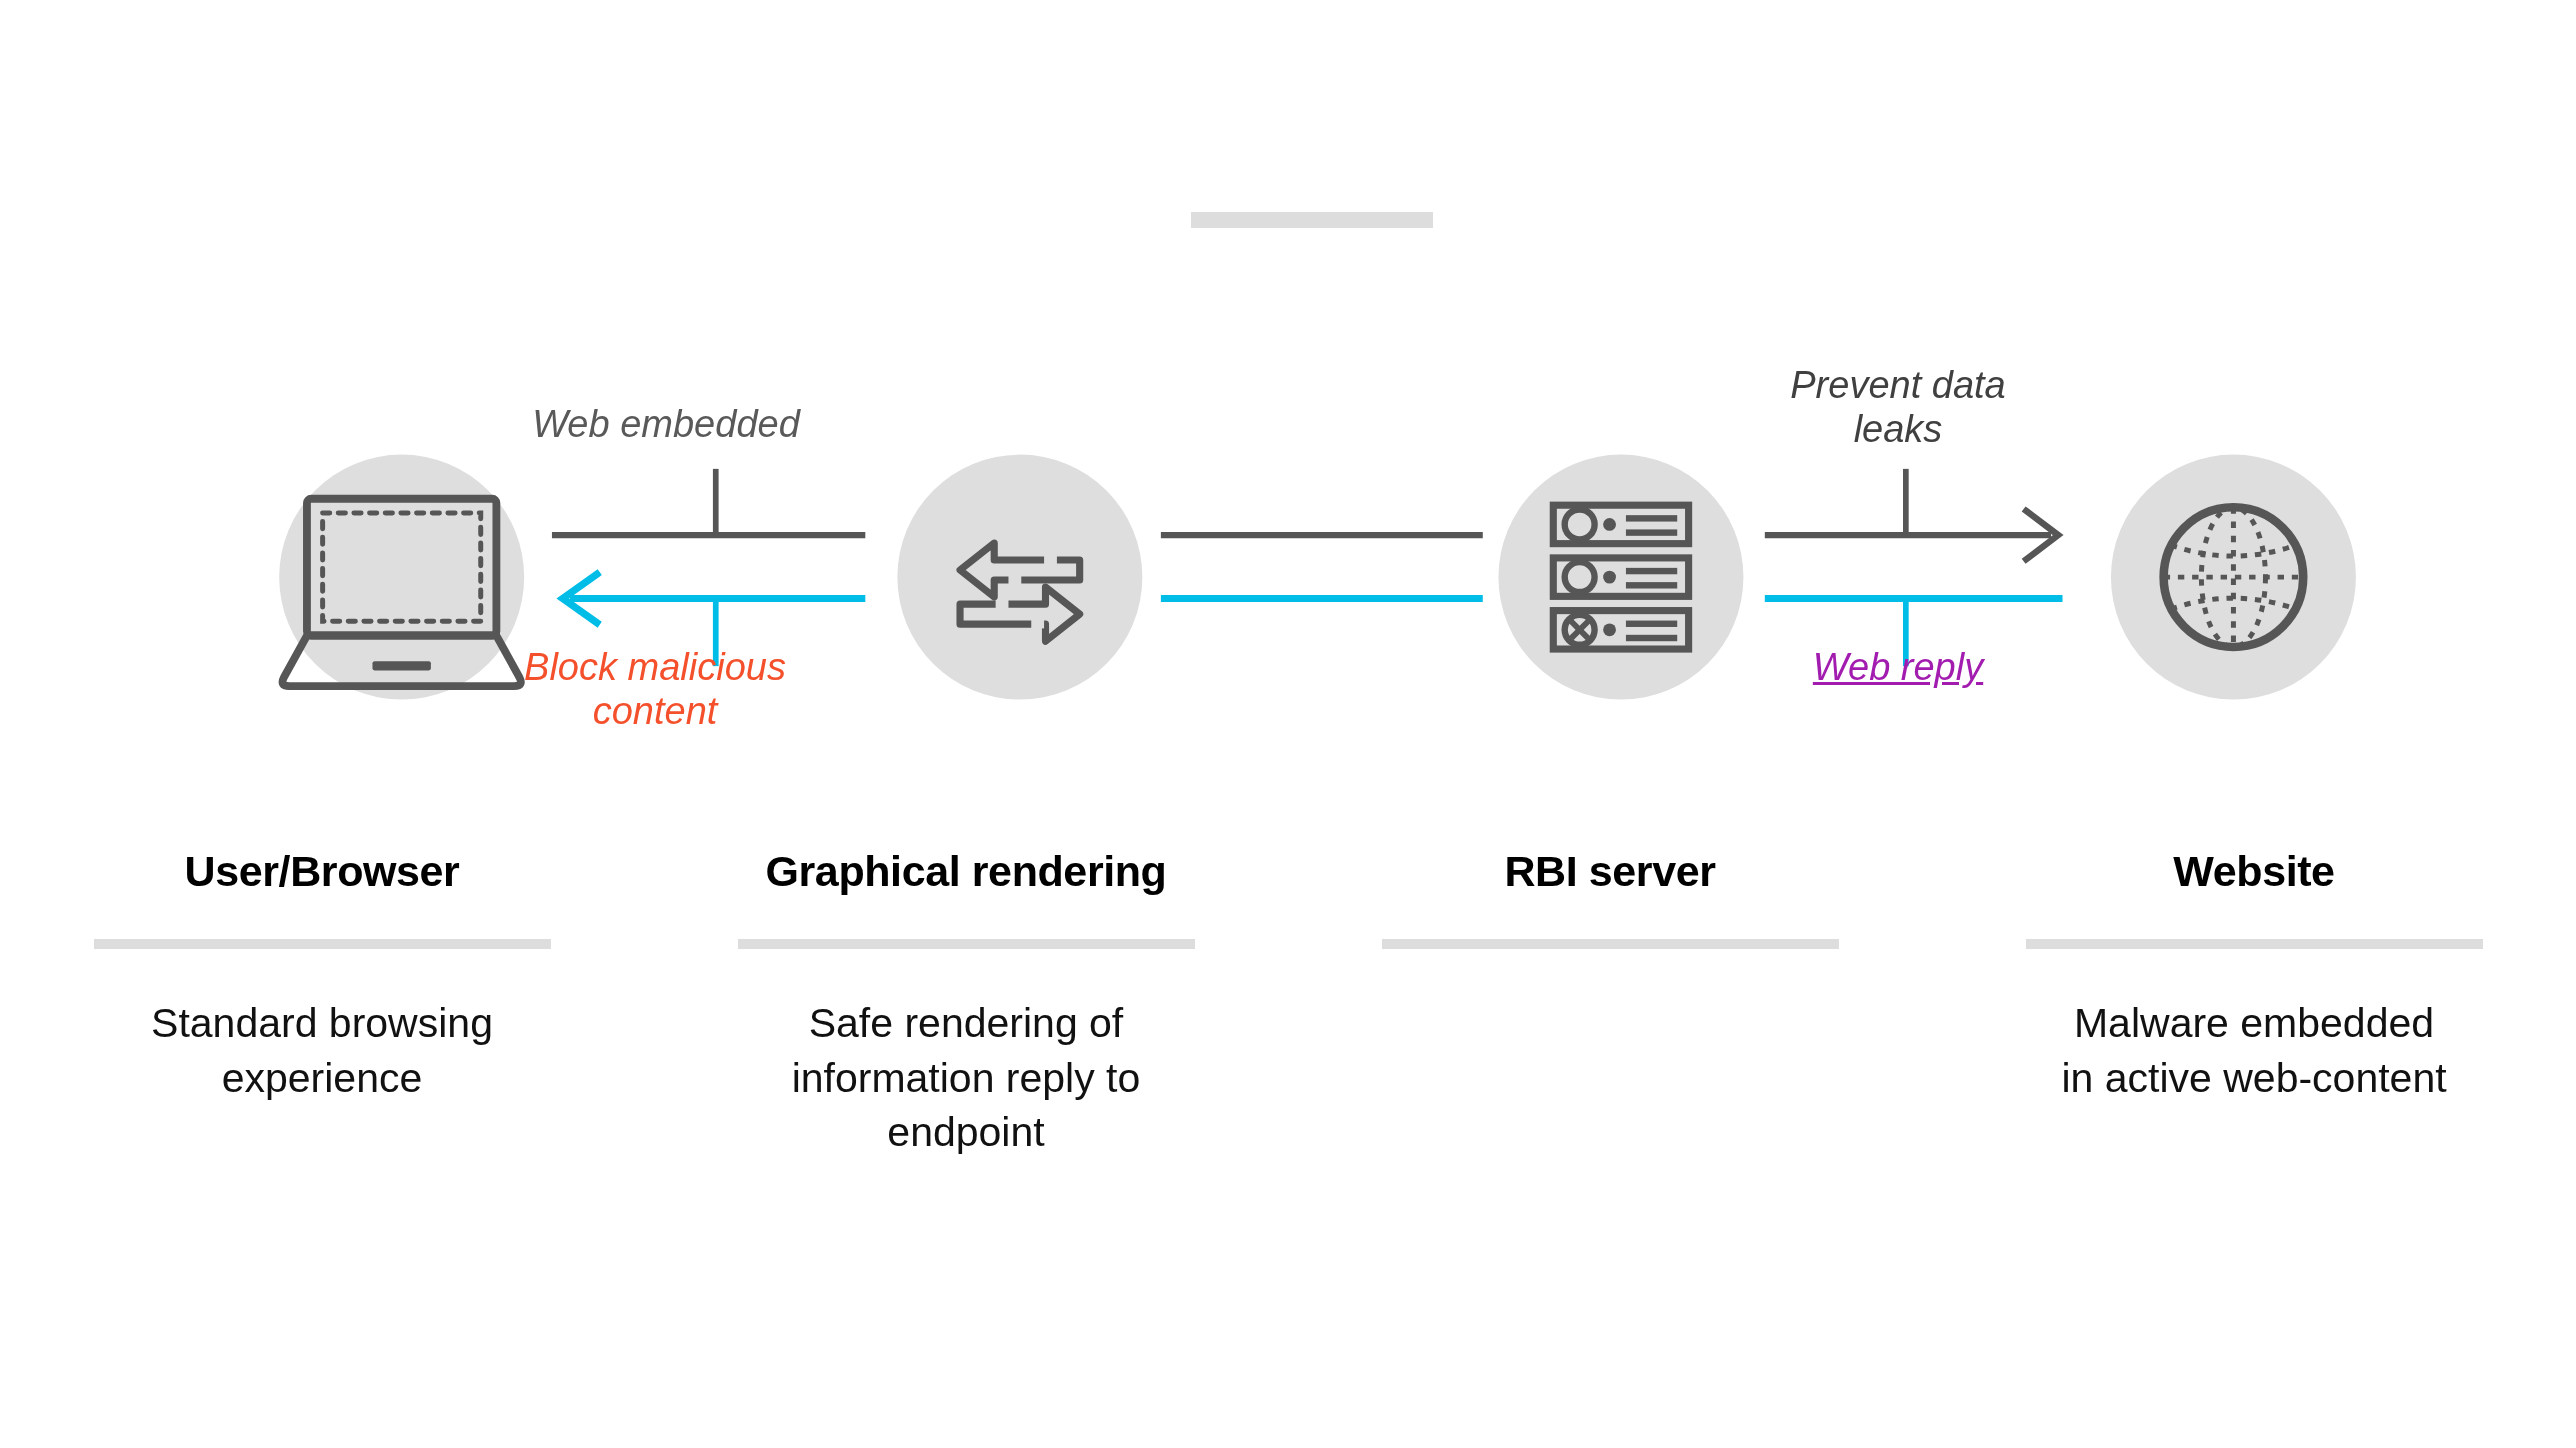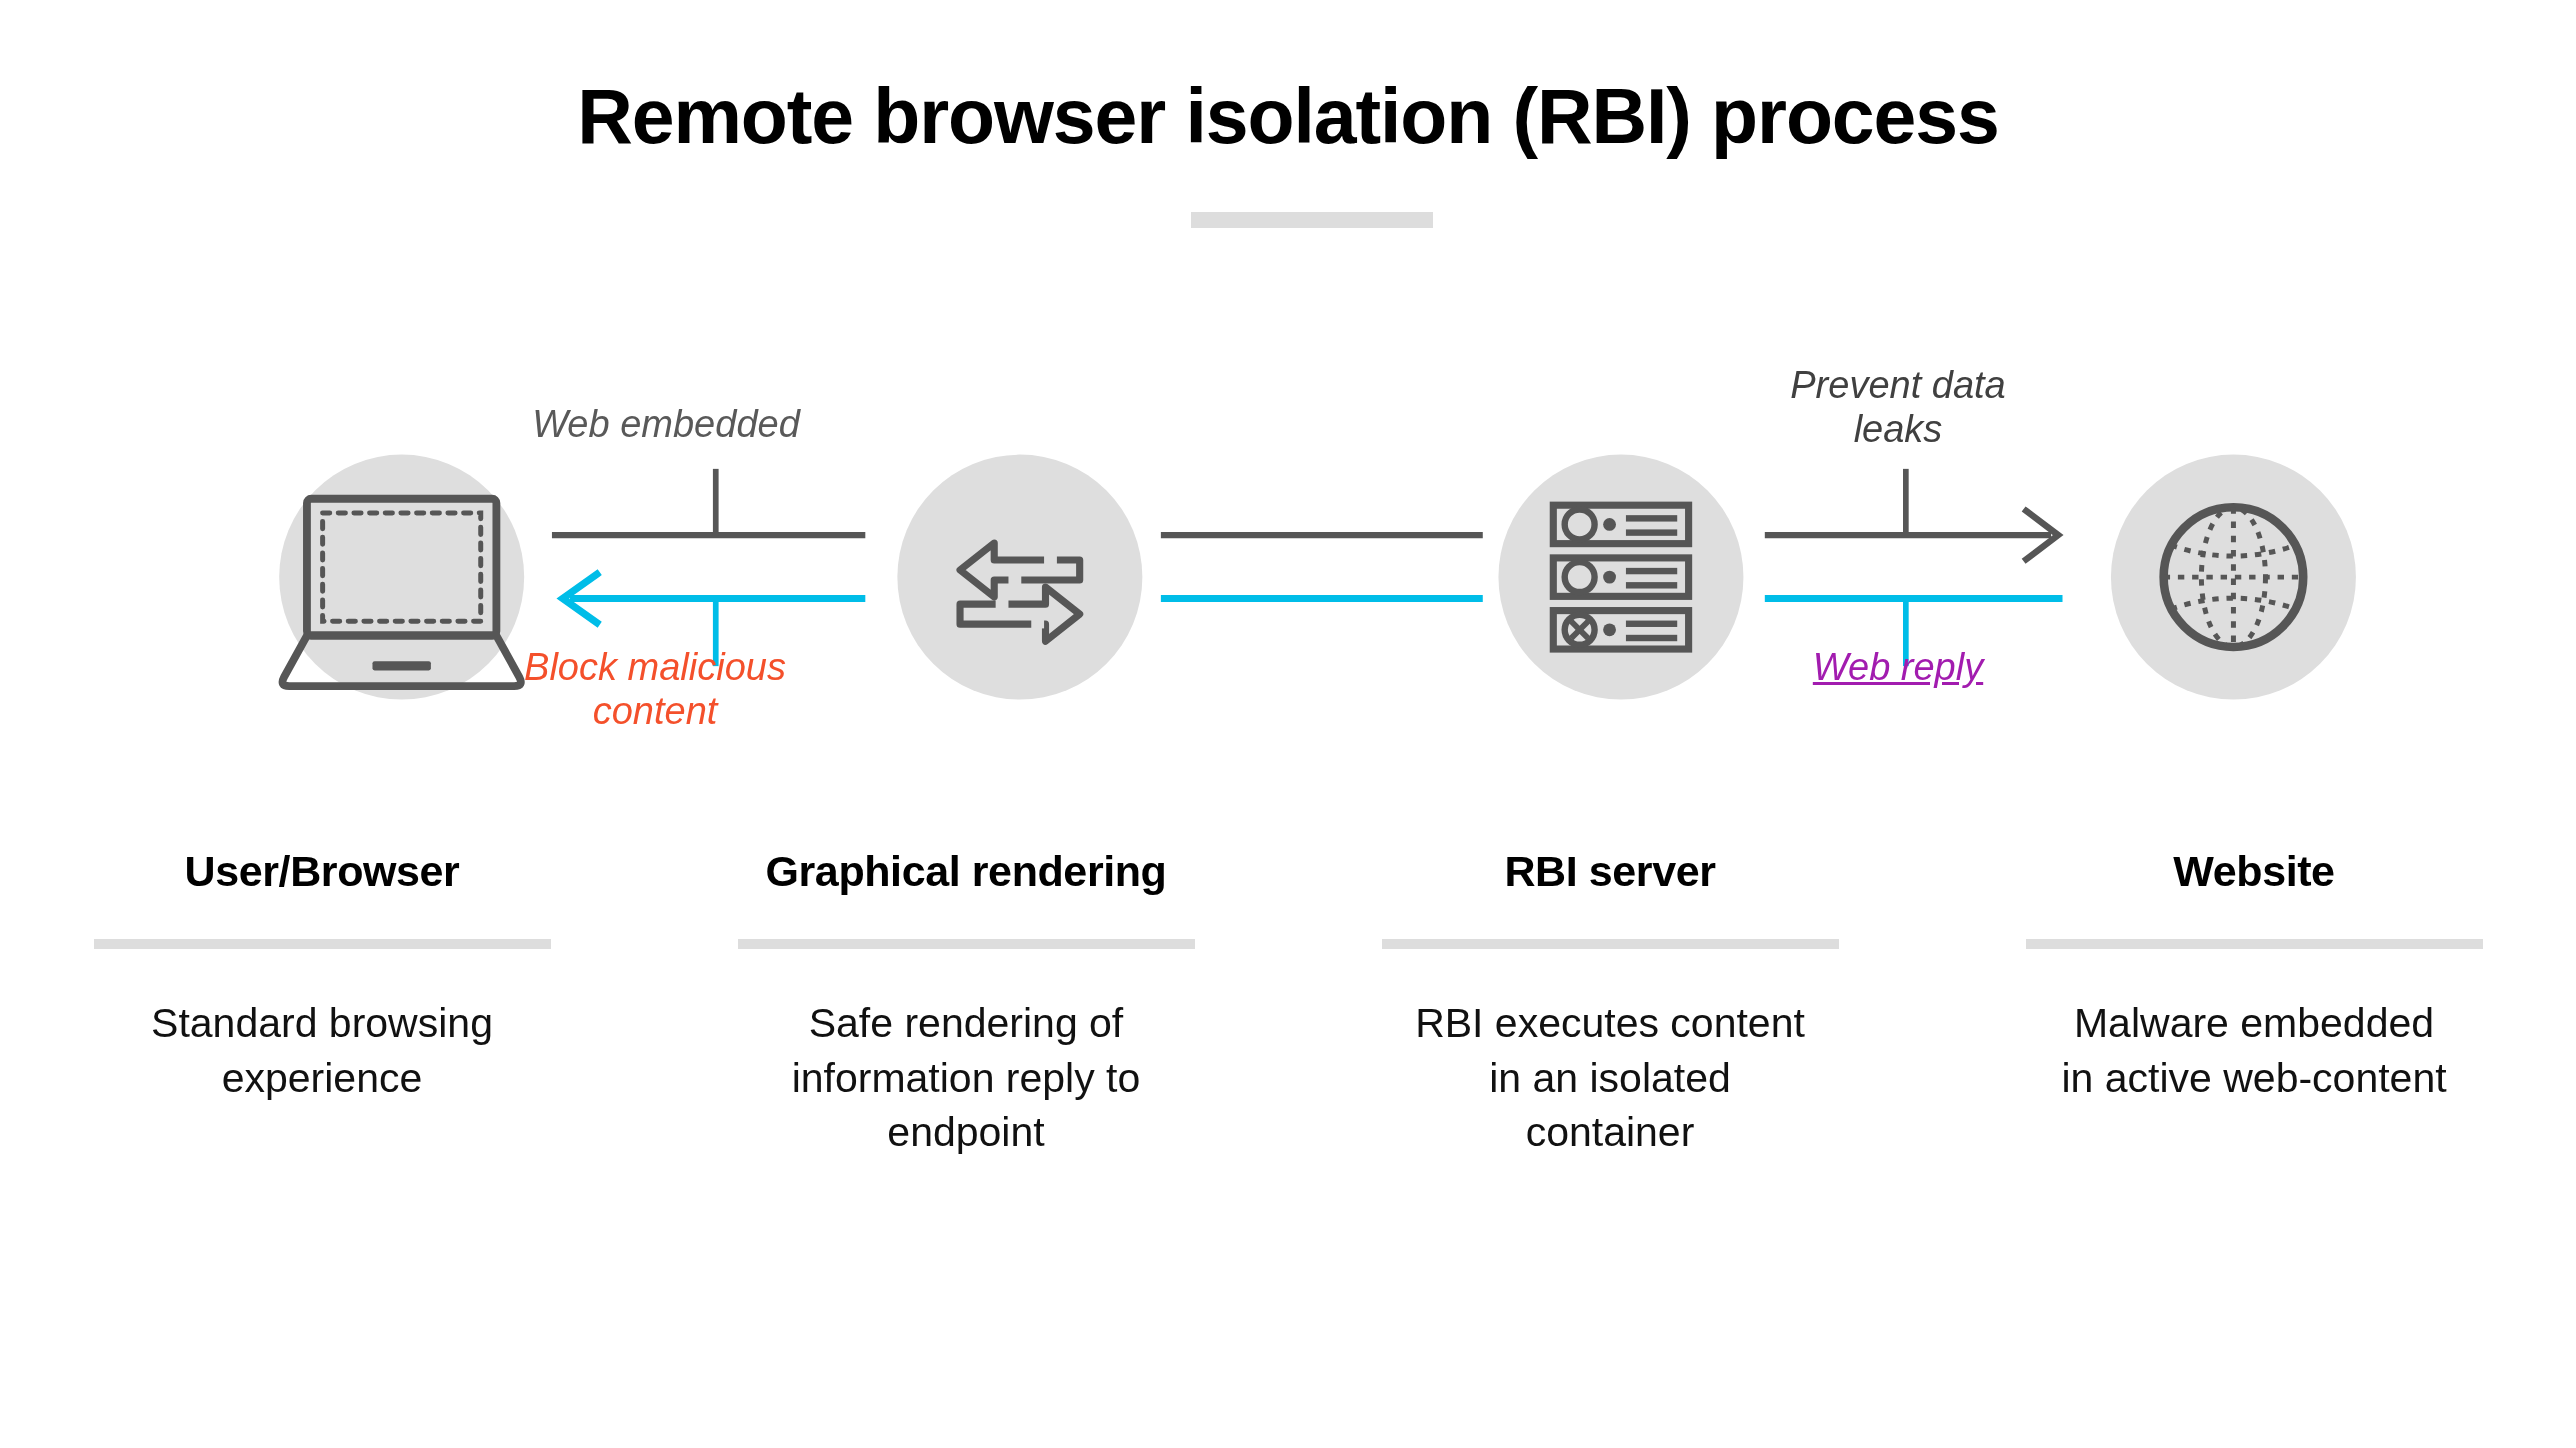--- a/index.html
+++ b/index.html
@@ -65,21 +65,20 @@
     font-size:41px;line-height:1.33;color:#111;
     text-align:center;width:470px;
     white-space:pre-line;
   }
 </style>
 </head>
 <body>
 
 <div class="page">
 
-  <div class="title">Remote browser isolation (RBI) process</div>
   <div class="title-rule"></div>
 
   <div class="diagram">
     <svg viewBox="0 0 3617 640" xmlns="http://www.w3.org/2000/svg">
       <defs>
         <g id="laptop-glyph">
 
           <rect x="-133" y="-110" width="266" height="192" rx="6" ry="6" fill="none" stroke="#565656" stroke-width="11"></rect>
 
           <rect x="-111" y="-90" width="222" height="152" fill="none" stroke="#565656" stroke-width="7" stroke-dasharray="10 12" stroke-linecap="round"></rect>
@@ -206,23 +205,20 @@
       <div class="col-title">Graphical rendering</div>
       <div class="col-rule"></div>
       <div class="col-desc">Safe rendering of
 information reply to
 endpoint</div>
     </div>
 
     <div class="col">
       <div class="col-title">RBI server</div>
       <div class="col-rule"></div>
-      <div class="col-desc">RBI executes content
-in an isolated
-container</div>
     </div>
 
     <div class="col">
       <div class="col-title">Website</div>
       <div class="col-rule"></div>
       <div class="col-desc">Malware embedded
 in active web-content</div>
     </div>
 
   </div>

